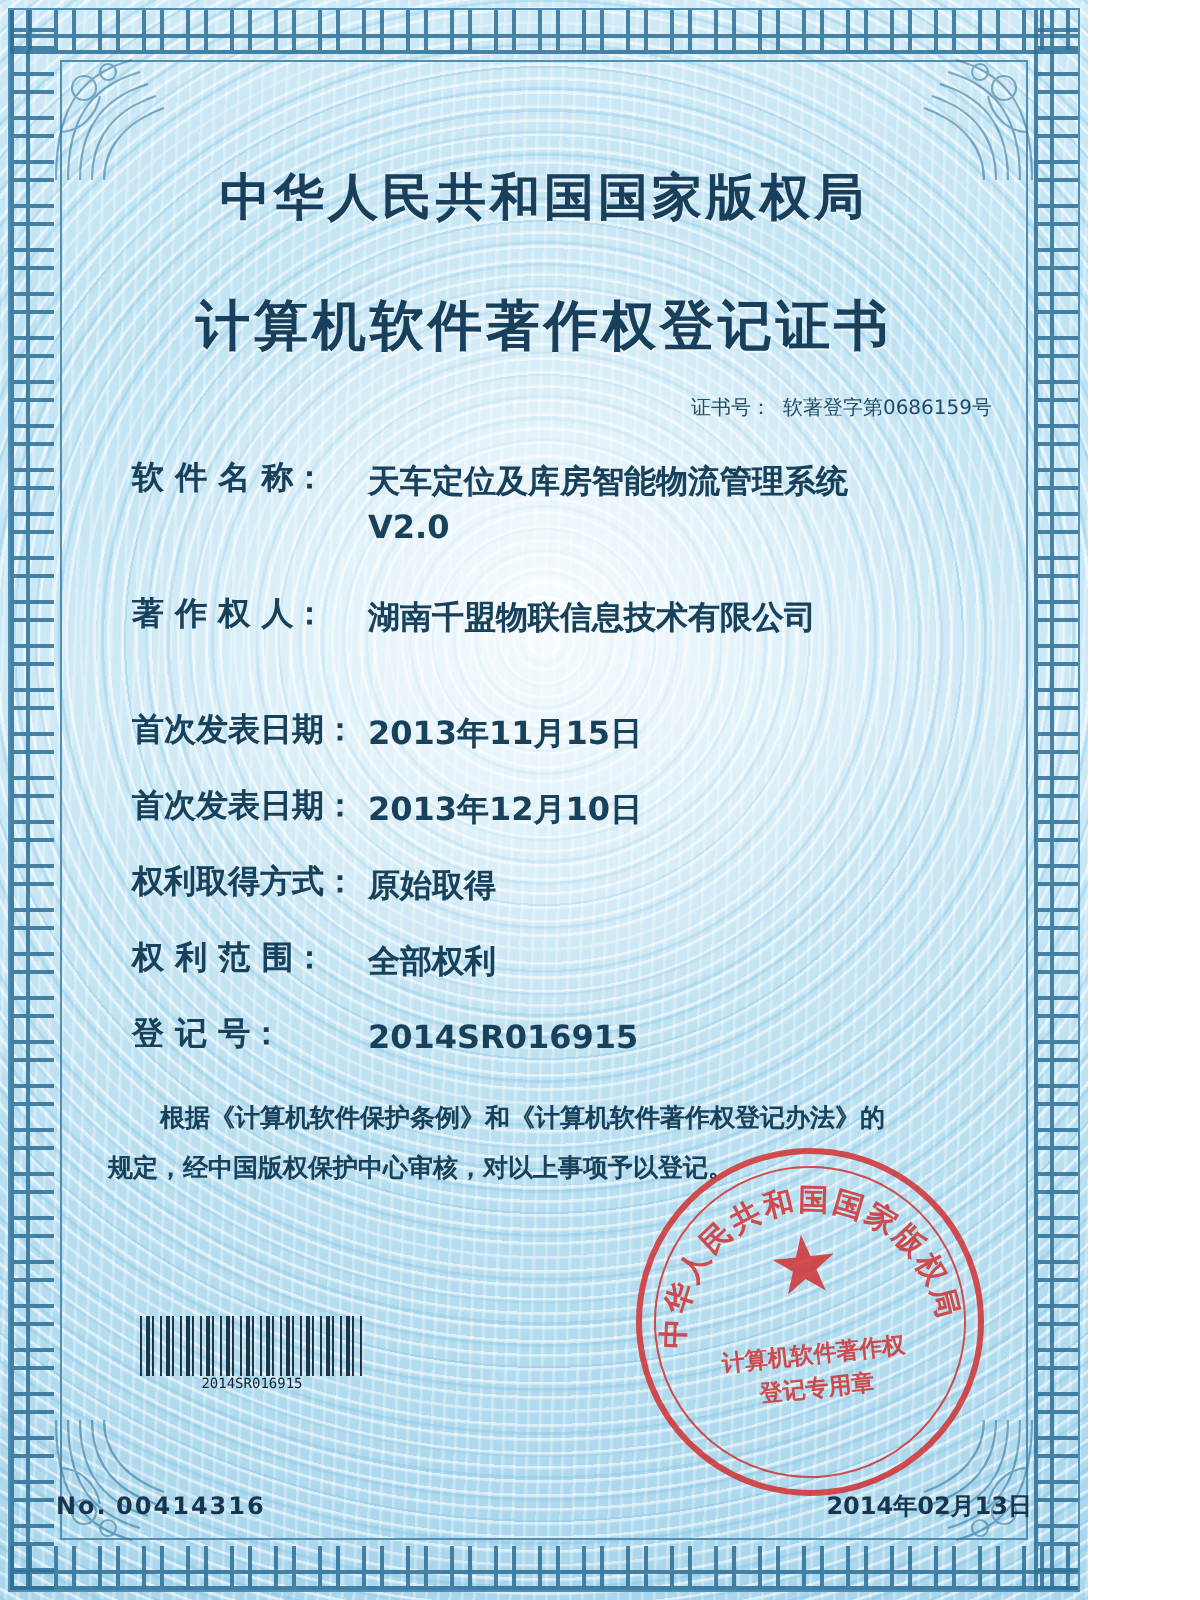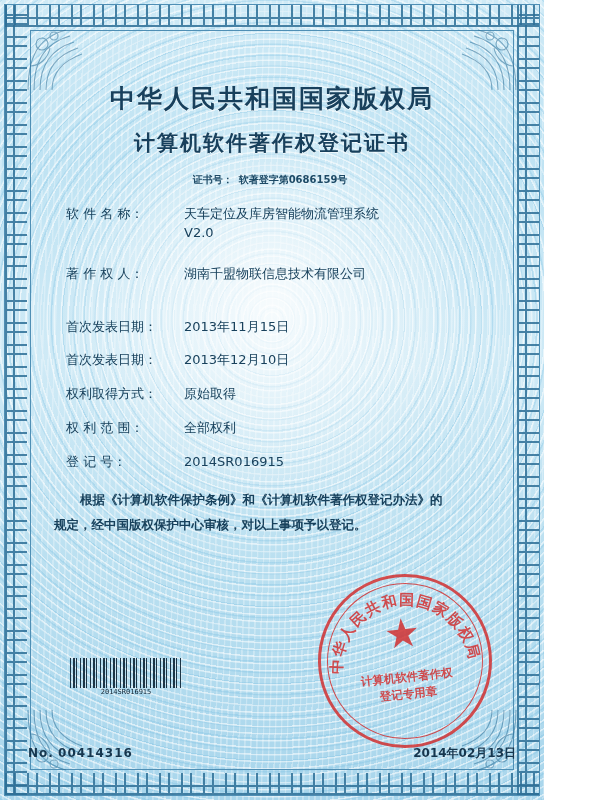--- a/index.html
+++ b/index.html
@@ -101,51 +101,51 @@
     font-family: "DejaVu Serif", serif;
     font-weight: bold;
     font-size: 25px;
     letter-spacing: 2px;
     color: #18405c;
     text-shadow: 0 1px 0 rgba(255,255,255,.6);
   }
   .title2 {
     font-family: "DejaVu Serif", serif;
     font-weight: bold;
-    font-size: 21px;
+    font-size: 27px;
     letter-spacing: 2px;
     color: #18405c;
-    margin-top: 14px;
+    margin-top: 30px;
     text-shadow: 0 1px 0 rgba(255,255,255,.6);
   }
 
   .certno-row {
     margin-top: 16px;
     display: flex;
-    justify-content: center;
+    justify-content: flex-end;
     align-items: baseline;
     padding-right: 4px;
     font-size: 10px;
     color: #1d4a66;
-    font-weight: bold;
+    font-weight: normal;
   }
   .certno-label { margin-right: 6px; }
   .certno-value { font-family: "DejaVu Sans", sans-serif; }
 
   .fields {
     margin-top: 18px;
     padding-left: 22px;
   }
   .field {
     display: flex;
     align-items: flex-start;
     margin-bottom: 15px;
-    font-size: 13px;
+    font-size: 16px;
     color: #18415c;
-    font-weight: normal;
+    font-weight: bold;
   }
   .field .lbl {
     width: 118px;
     flex: 0 0 118px;
     letter-spacing: 0px;
     white-space: nowrap;
   }
   .field .val {
     flex: 1;
     line-height: 1.45;

